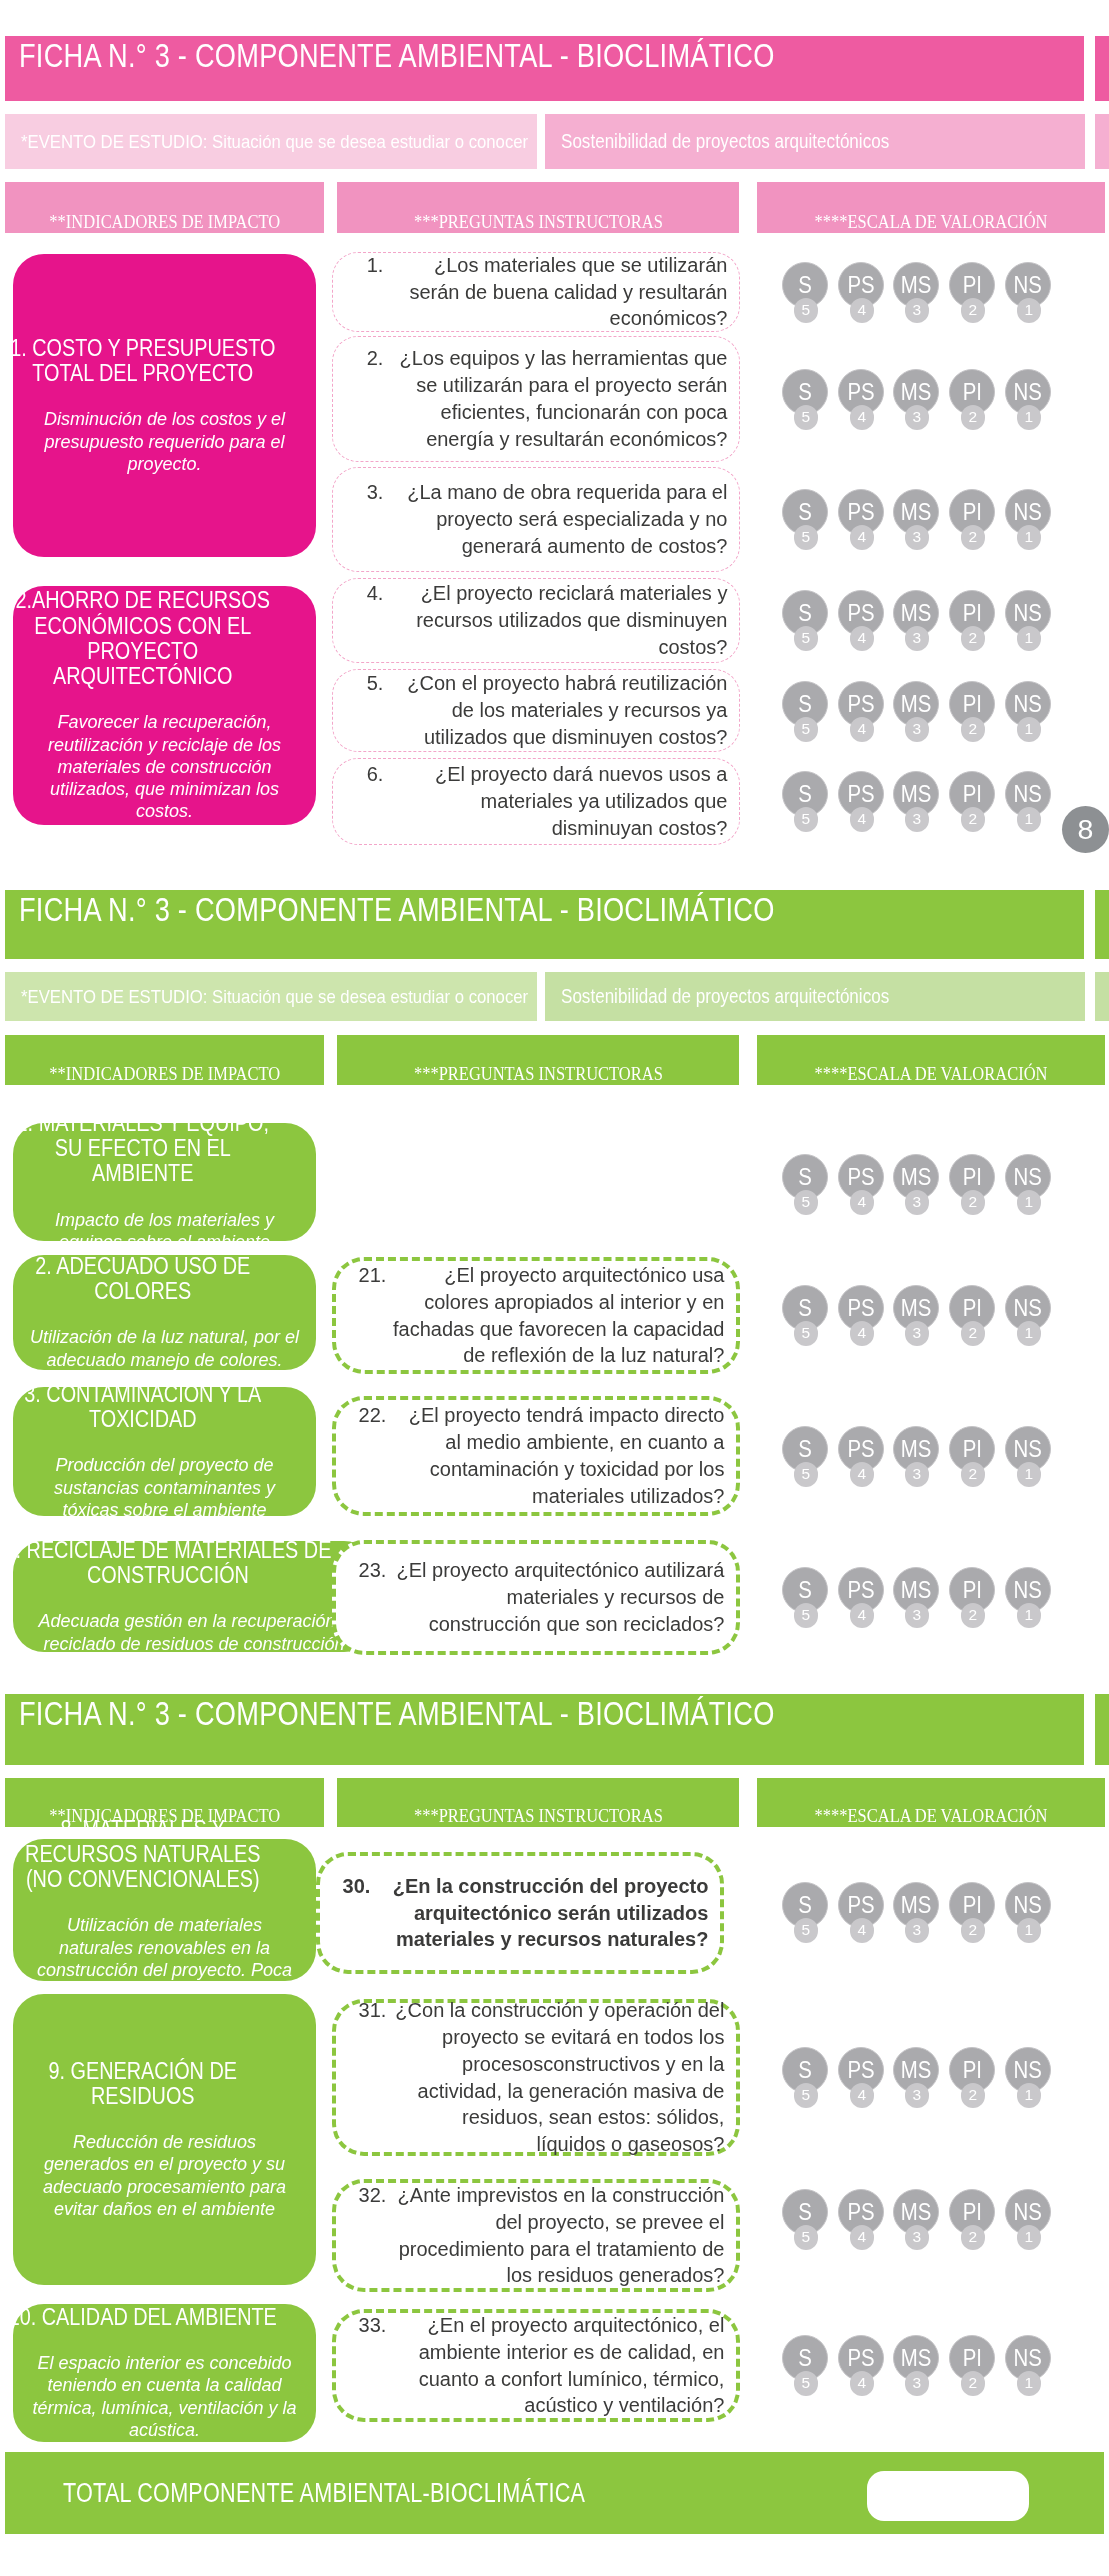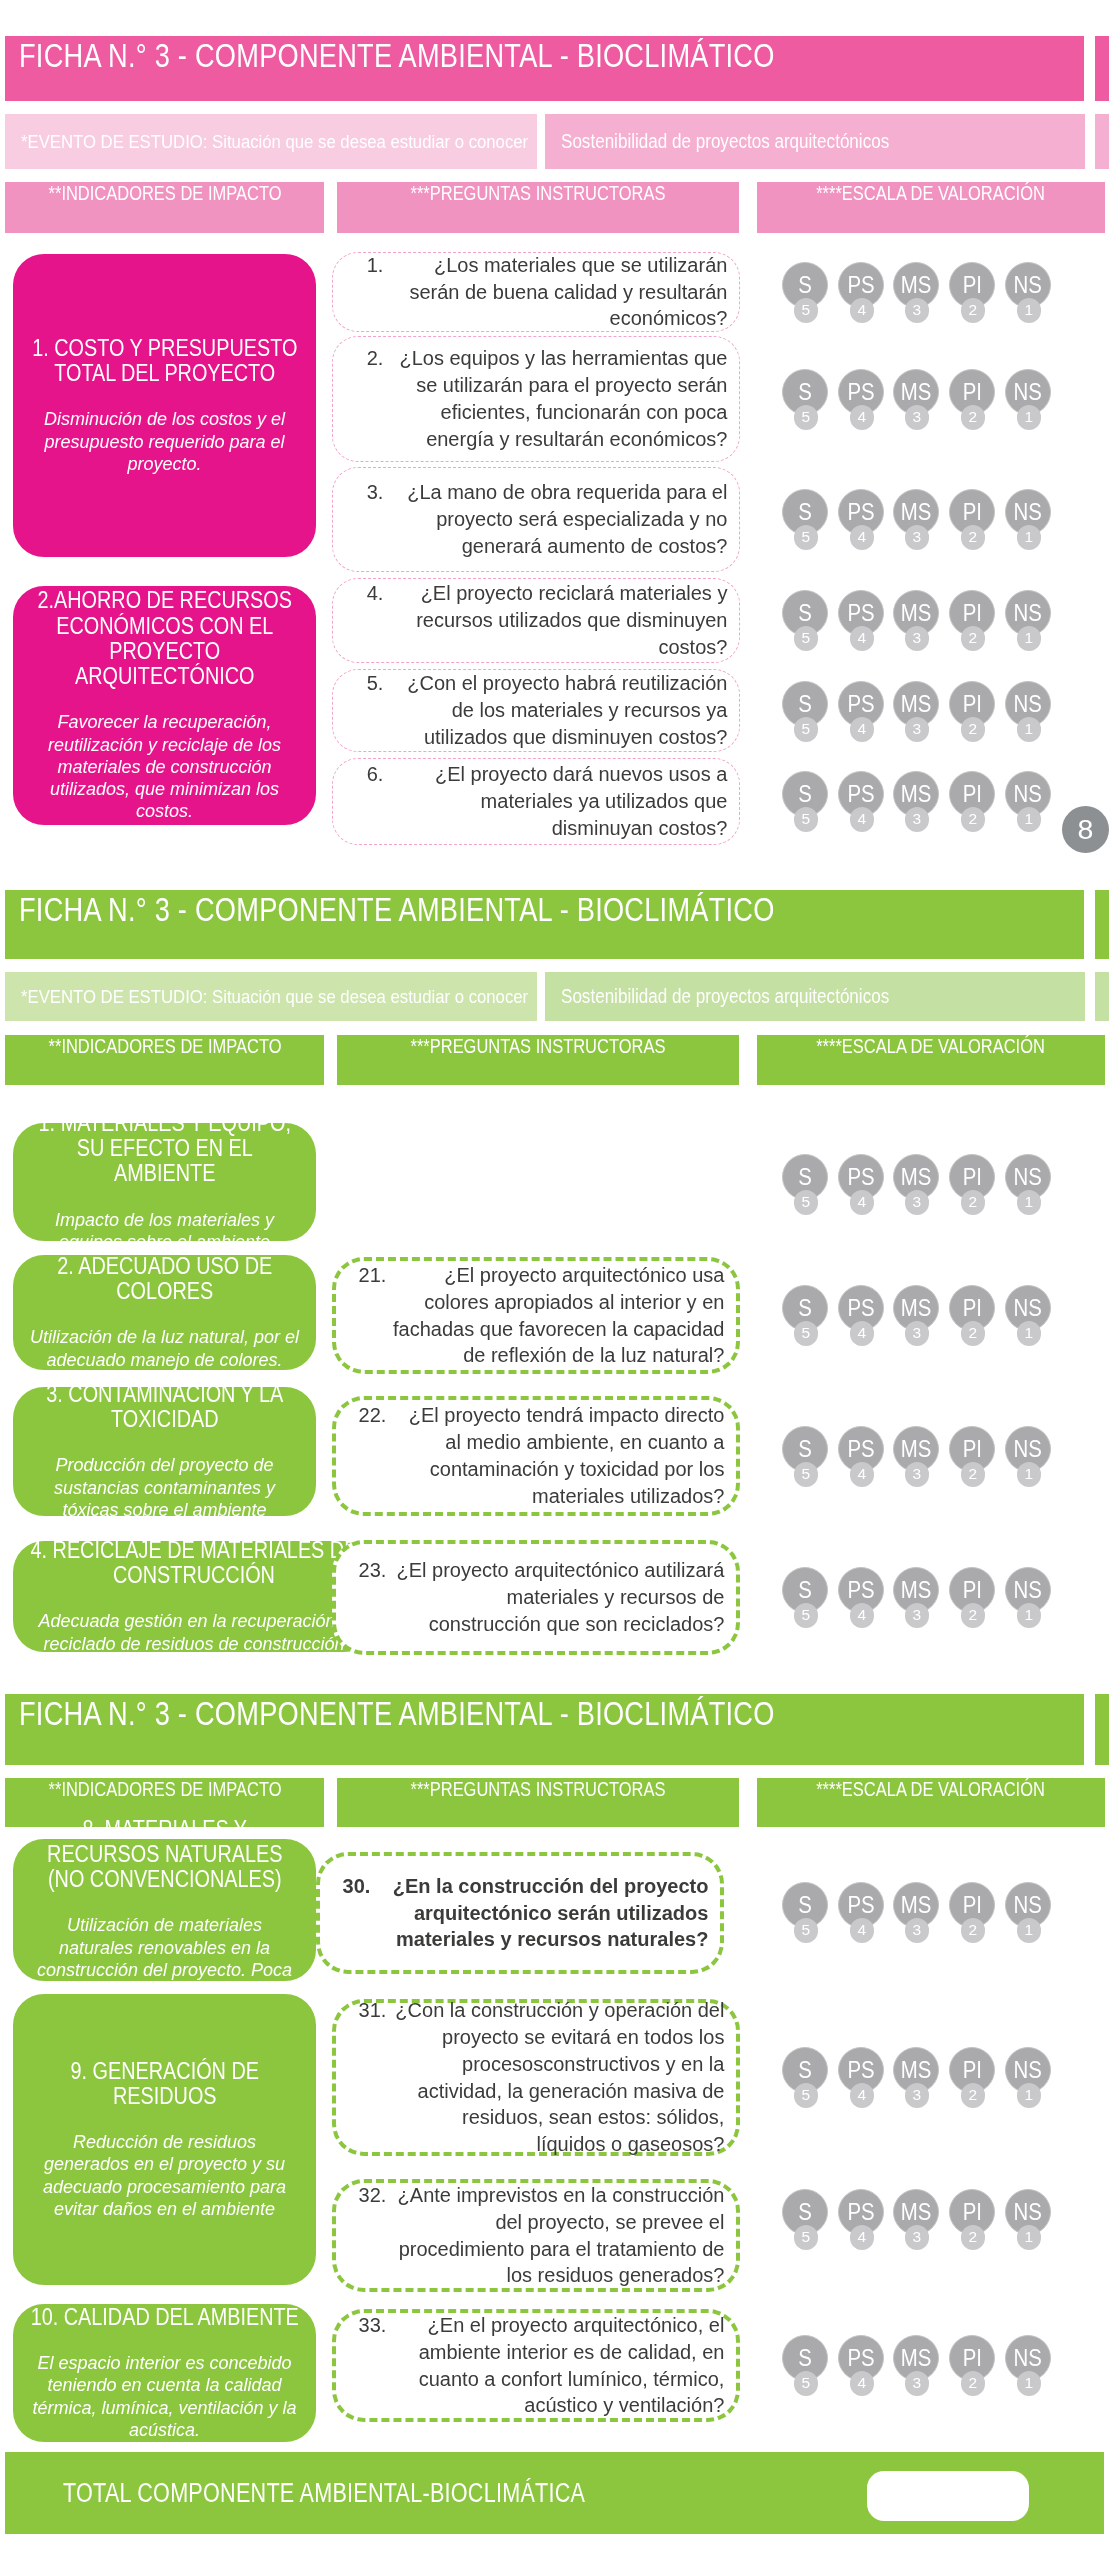--- a/index.html
+++ b/index.html
@@ -18,23 +18,23 @@
   .accent.pink{background:var(--pink);} .accent.green{background:var(--green);}
   .evlabel.pink{background:var(--pinkEvLabel);} .evvalue.pink{background:var(--pinkEvValue);}
   .evaccent.pink{background:var(--pinkEvValue);}
   .evlabel.green{background:var(--greenEvLabel);} .evvalue.green{background:var(--greenEvValue);}
   .evaccent.green{background:var(--greenEvValue);}
   .sec-title{font-size:34px;padding-left:14.2px;white-space:nowrap;letter-spacing:0.3px;}
   .sxl{display:inline-block;transform:scaleX(.8);transform-origin:left center;white-space:nowrap;}
   .sxc{display:inline-block;transform:scaleX(.85);transform-origin:center;white-space:nowrap;}
   .evento{color:#fff;display:flex;align-items:center;}
   .evento .pad{padding-left:15.5px;font-size:19px;}
-  .colhead{display:flex;align-items:flex-start;justify-content:center;color:#fff;font-size:19.4px;}
+  .colhead{display:flex;align-items:flex-end;justify-content:center;color:#fff;font-size:19.4px;font-family:Liberation Serif, serif;}
   .colhead.pink{background:var(--pinkCol);} .colhead.green{background:var(--green);}
-  .ind{border-radius:31px;color:#fff;display:flex;flex-direction:column;align-items:flex-start;
+  .ind{border-radius:31px;color:#fff;display:flex;flex-direction:column;align-items:flex-end;
        justify-content:center;text-align:center;padding:3.9px 15.5px;gap:16px;}
   .ind.pink{background:var(--magenta);} .ind.green{background:var(--green);}
   .ind-title{font-size:23px;line-height:1.1;width:116%;margin-left:-8%;transform:scaleX(.862);}
   .ind-desc{font-style:italic;font-size:18px;line-height:1.24;margin-top:5.8px;}
   .q{display:flex;align-items:center;background:#fff;}
   .q.pink{border:1.9px dashed var(--pinkDash);border-radius:26px;}
   .q.green{border:4.5px dashed var(--green);border-radius:32px;}
   .q-inner{display:flex;width:100%;padding:5.2px 11.6px 5.2px 19.4px;box-sizing:border-box;
            color:var(--text);font-size:20px;line-height:1.34;}
   .q-num{width:31px;text-align:right;flex:none;margin-right:5.2px;}

